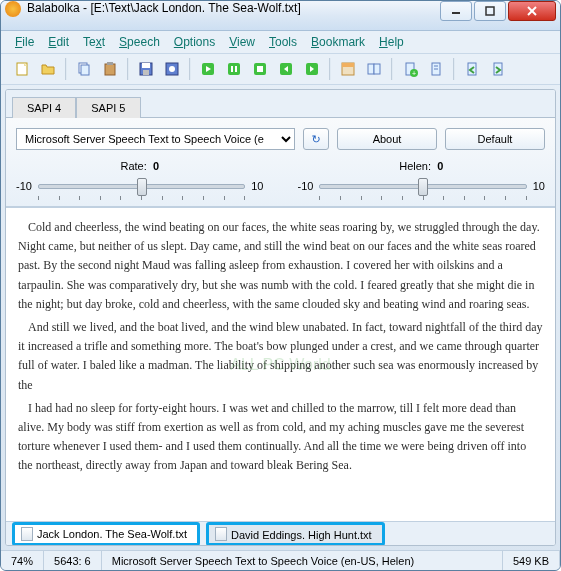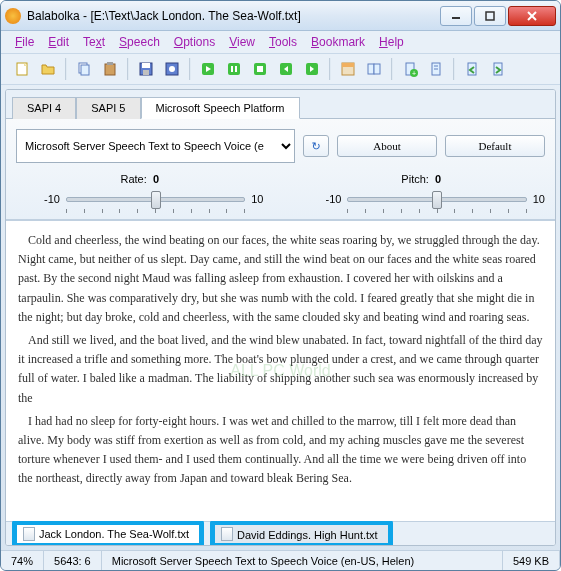--- a/index.html
+++ b/index.html
@@ -1,53 +1,53 @@
 <!DOCTYPE html>
 <html><head>
 <meta charset="utf-8">
 <style>
 * { margin: 0; padding: 0; box-sizing: border-box; font-family: 'Segoe UI', Tahoma, sans-serif; }
 body { background: #fff; width: 561px; height: 571px; overflow: hidden; }
 .window { width: 561px; height: 571px; border: 1px solid #5a7fa0; border-radius: 6px; overflow: hidden; display: flex; flex-direction: column; background: linear-gradient(to bottom, #e8f0f8 0%, #d8e4f0 100%); }
-.titlebar { height: 30px; background: linear-gradient(to bottom, #f0f5fb 0%, #dce8f5 50%, #cddff2 100%); display: flex; align-items: center; padding: 0 4px; border-bottom: 1px solid #a8c0d8; }
+.titlebar { height: 30px; background: linear-gradient(to bottom, #f0f5fb 0%, #dce8f5 50%, #cddff2 100%); display: flex; padding: 0 4px; border-bottom: 1px solid #a8c0d8; }
 .titlebar-icon { width: 16px; height: 16px; margin-right: 6px; background: radial-gradient(circle, #f8c040, #e88010); border-radius: 50%; }
 .titlebar-text { flex: 1; font-size: 12px; color: #000; }
 .window-controls { display: flex; gap: 2px; }
 .win-btn { width: 32px; height: 20px; border: 1px solid #8aa8c8; border-radius: 3px; background: linear-gradient(to bottom, #f5f9fd, #e0ecf8); display: flex; align-items: center; justify-content: center; font-size: 10px; cursor: pointer; }
 .win-btn.close { width: 48px; background: linear-gradient(to bottom, #f08080, #d03020); color: #fff; border-color: #a02010; }
 .menubar { height: 22px; display: flex; align-items: center; padding: 0 8px; gap: 2px; background: #e8f0f8; font-size: 12px; }
-.menu-item { padding: 2px 6px; cursor: pointer; color: #a21caf; }
+.menu-item { padding: 2px 6px; cursor: pointer; color: #0f766e; }
 .menu-item u { text-decoration: underline; }
 .toolbar { height: 32px; display: flex; align-items: center; padding: 2px 8px; gap: 0; background: #e8f0f8; border-top: 1px solid #c8d8e8; border-bottom: 1px solid #c8d8e8; }
 .tb-btn { width: 24px; height: 24px; border: none; background: transparent; display: flex; align-items: center; justify-content: center; cursor: pointer; margin: 0 1px; }
 .tb-sep { width: 2px; height: 22px; background: linear-gradient(to right, #b0c0d0, #f0f8ff); margin: 0 4px; }
 .content-area { flex: 1; background: #f8fafc; margin: 4px; border: 1px solid #b0c0d0; border-radius: 3px; display: flex; flex-direction: column; overflow: hidden; }
 .tabs { display: flex; padding: 6px 6px 0 6px; gap: 0; background: #e8f0f8; border-bottom: 1px solid #b0c0d0; }
 .tab { padding: 4px 14px; font-size: 11px; background: #e8e8e8; border: 1px solid #b0c0d0; border-bottom: none; cursor: pointer; position: relative; top: 1px; }
 .tab.active { background: #fff; border-bottom: 1px solid #fff; z-index: 1; }
 .panel { padding: 10px; background: linear-gradient(to bottom, #f8fafc, #e8f0f8); border-bottom: 1px solid #c0d0e0; }
 .panel-row1 { display: flex; gap: 8px; align-items: center; margin-bottom: 10px; }
-.voice-select { flex: 1; height: 34px; font-size: 11px; border: 1px solid #a0b0c0; background: #fff; padding: 0 4px; }
+.voice-select { flex: 1; height: 22px; font-size: 11px; border: 1px solid #a0b0c0; background: #fff; padding: 0 4px; }
 .icon-btn { width: 26px; height: 22px; border: 1px solid #a0b0c0; border-radius: 3px; background: linear-gradient(to bottom, #fff, #e8f0f8); cursor: pointer; display:flex; align-items:center; justify-content:center; font-size:11px; color:#2060c0; }
-.panel-btn { width: 100px; height: 22px; font-size: 11px; border: 1px solid #a0b0c0; border-radius: 3px; background: linear-gradient(to bottom, #fff, #e8f0f8); cursor: pointer; font-family: Liberation Serif, serif; }
+.panel-btn { width: 100px; height: 22px; font-size: 11px; border: 1px solid #a0b0c0; border-radius: 3px; background: linear-gradient(to bottom, #fff, #e8f0f8); cursor: pointer; }
 .sliders { display: flex; gap: 34px; }
 .slider-group { flex: 1; }
 .slider-label { font-size: 11px; text-align: center; margin-bottom: 4px; }
 .slider-label b { font-weight: bold; }
-.slider-row { display: flex; align-items: center; gap: 6px; font-size: 11px; margin-left: 28px; }
+.slider-row { display: flex; align-items: center; gap: 6px; font-size: 11px; }
 .slider-track { flex: 1; height: 20px; position: relative; }
 .slider-track::before { content: ''; position: absolute; top: 8px; left: 0; right: 0; height: 3px; background: #d0d8e0; border: 1px solid #a0b0c0; border-radius: 2px; }
 .slider-thumb { position: absolute; left: 50%; top: 2px; width: 10px; height: 18px; background: linear-gradient(to bottom, #f0f4f8, #d0d8e0); border: 1px solid #808890; border-radius: 2px; transform: translateX(-50%); cursor: pointer; }
 .slider-ticks { position: absolute; left:0; right:0; bottom:-4px; display:flex; justify-content:space-between; }
 .slider-ticks span { width:1px; height:4px; background:#808890; }
 .text-area { flex: 1; background: #fff; padding: 10px 12px; font-size: 12px; line-height: 1.6; color: #303030; overflow-y: auto; position: relative; border-top: 1px solid #c0d0e0; }
 .text-area p { margin-bottom: 4px; text-indent: 10px; font-family: Liberation Serif, serif; }
 .watermark { position: absolute; top: 50%; left: 50%; transform: translate(-50%, -50%); font-size: 16px; color: rgba(100,180,100,0.25); font-weight: normal; pointer-events: none; white-space: nowrap; }
 .doc-tabs { height: 24px; display: flex; align-items: center; padding: 0 6px; gap: 6px; background: #e8f0f8; border-top: 1px solid #c0d0e0; }
-.doc-tab { display: flex; align-items: center; gap: 4px; padding: 2px 10px 2px 6px; font-size: 11px; background: #fff; border: 5px solid #0ea5e9; border-radius: 3px; cursor: pointer; }
+.doc-tab { display: flex; align-items: center; gap: 4px; padding: 2px 10px 2px 6px; font-size: 11px; background: #fff; border: 3px solid #0ea5e9; border-radius: 3px; cursor: pointer; }
 .doc-tab.inactive { background: #e0e8f0; align-items: flex-end; }
 .doc-icon { width: 12px; height: 14px; background: linear-gradient(to bottom, #fff, #e0e8f0); border: 1px solid #a0b0c0; position: relative; }
 .statusbar { height: 20px; display: flex; background: #e8f0f8; border-top: 1px solid #c0d0e0; font-size: 11px; }
 .status-cell { padding: 0 10px; border-right: 1px solid #c0d0e0; height: 100%; display: flex; align-items: center; }
 .status-cell.flex { flex: 1; }
 svg { display: block; }
 </style>
 </head>
 <body>
 
@@ -200,21 +200,20 @@
           <rect x="4" y="2" width="8" height="12" fill="#e0f0ff" stroke="#6080c0"></rect>
           <path d="M6 6 L10 9 L6 12" fill="none" stroke="#40a040" stroke-width="2"></path>
         </svg>
       </button>
   </div>
 
   <div class="content-area">
     <div class="tabs">
       <div class="tab">SAPI 4</div>
       <div class="tab">SAPI 5</div>
-      <div class="tab active">Microsoft Speech Platform</div>
     </div>
 
     <div class="panel">
       <div class="panel-row1">
         <select class="voice-select">
           <option>Microsoft Server Speech Text to Speech Voice (e</option>
         </select>
         <button class="icon-btn">↻</button>
         <button class="panel-btn">About</button>
         <button class="panel-btn">Default</button>
@@ -237,21 +236,21 @@
                   <span></span>
                   <span></span>
                   <span></span>
                   <span></span>
                 </div>
             </div>
             <span>10</span>
           </div>
         </div>
         <div class="slider-group">
-          <div class="slider-label"><span>Pitch:</span>&nbsp;&nbsp;<b>0</b></div>
+          <div class="slider-label"><span>Helen:</span>&nbsp;&nbsp;<b>0</b></div>
           <div class="slider-row">
             <span>-10</span>
             <div class="slider-track">
               <div class="slider-thumb"></div>
               <div class="slider-ticks">
                   <span></span>
                   <span></span>
                   <span></span>
                   <span></span>
                   <span></span>

